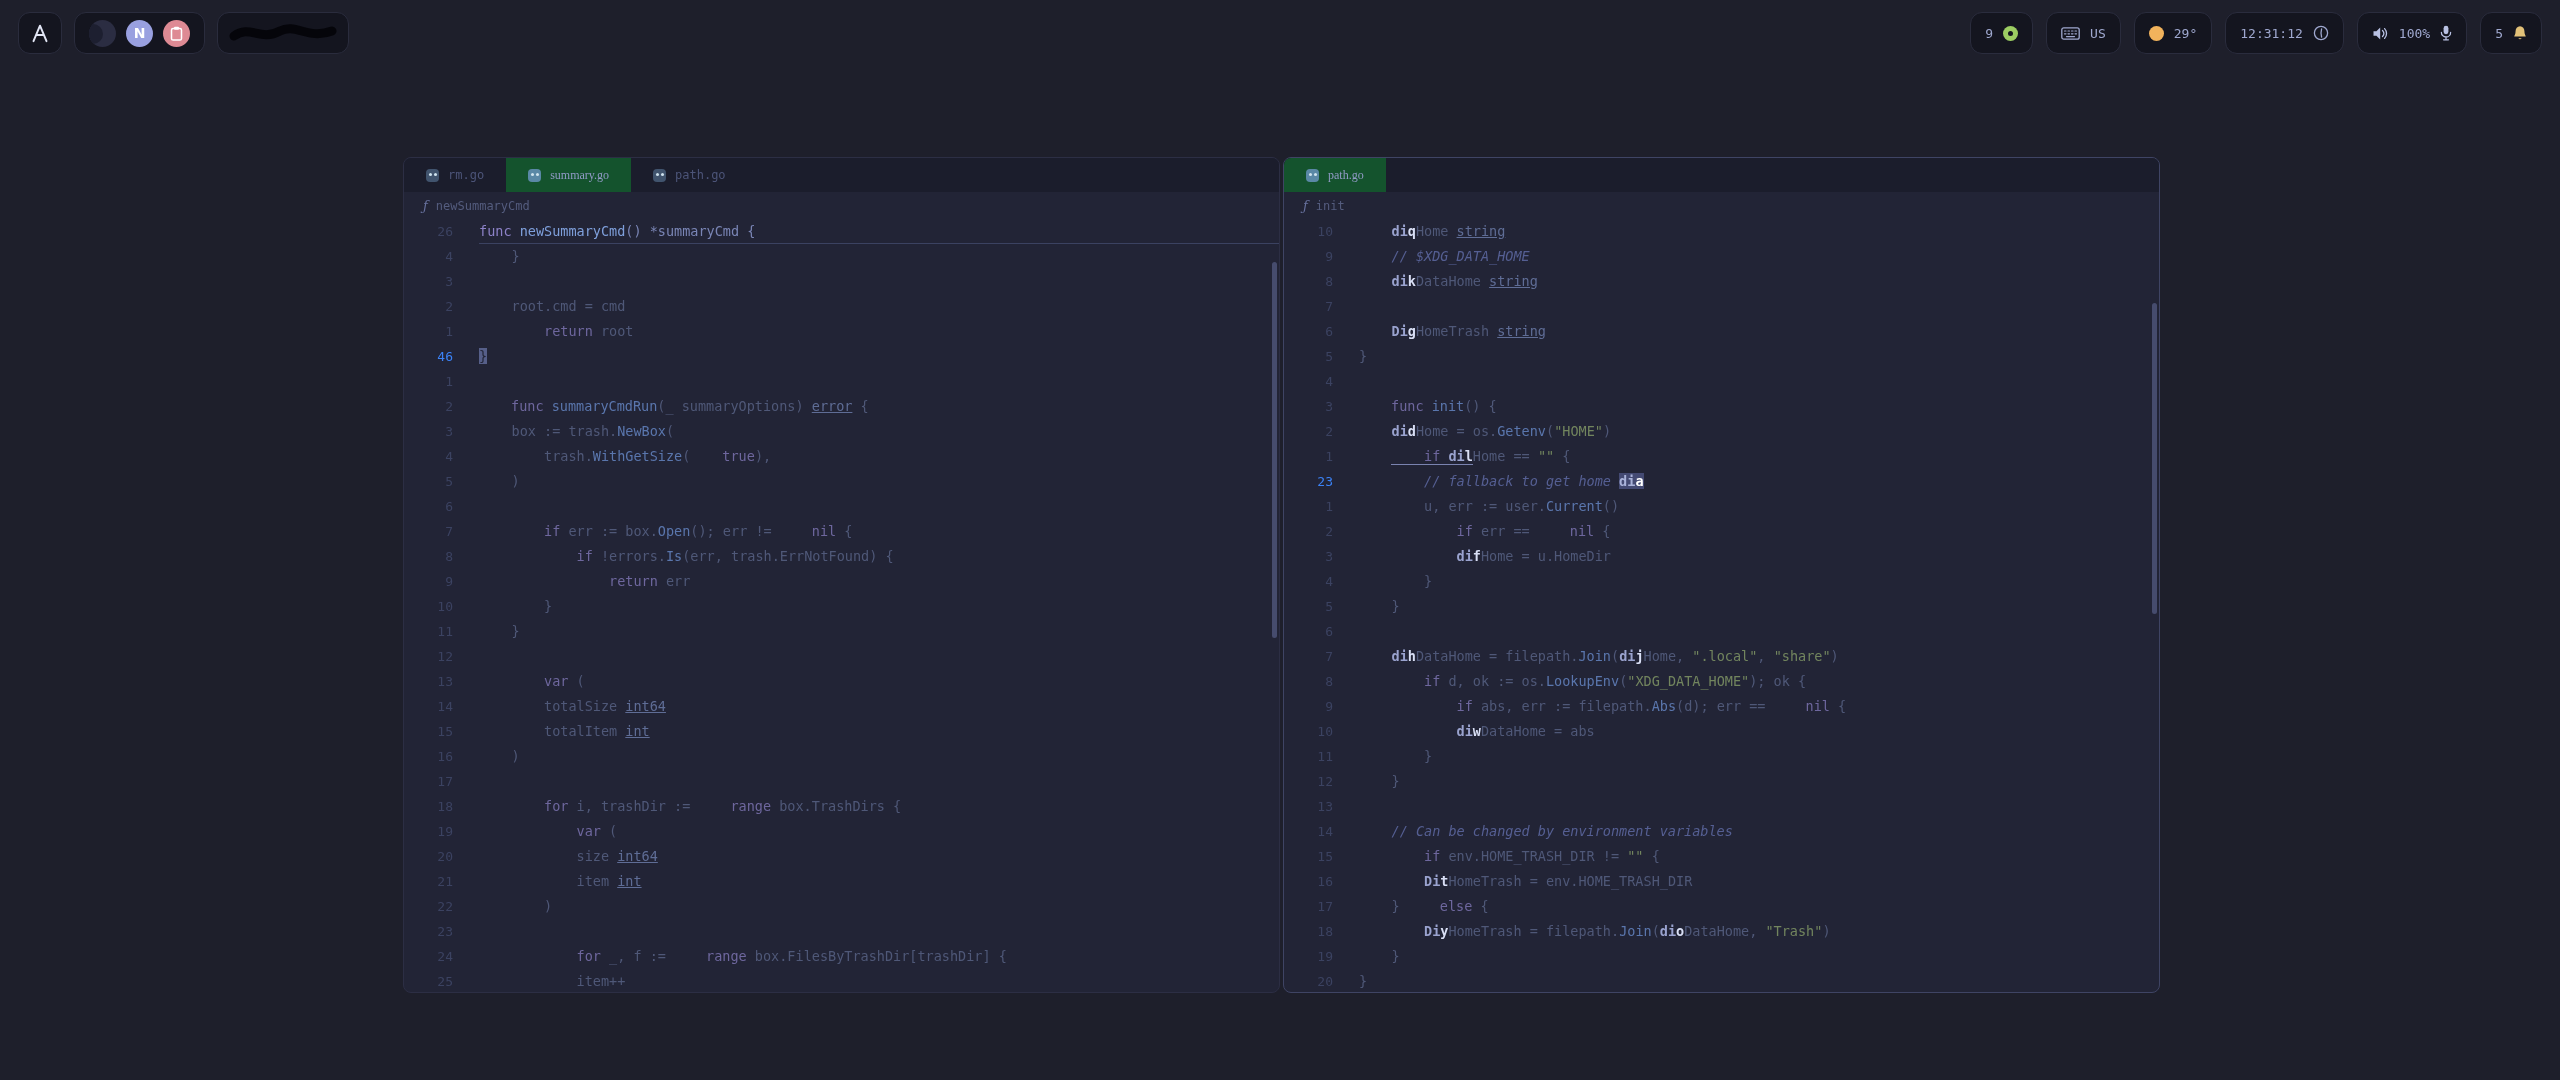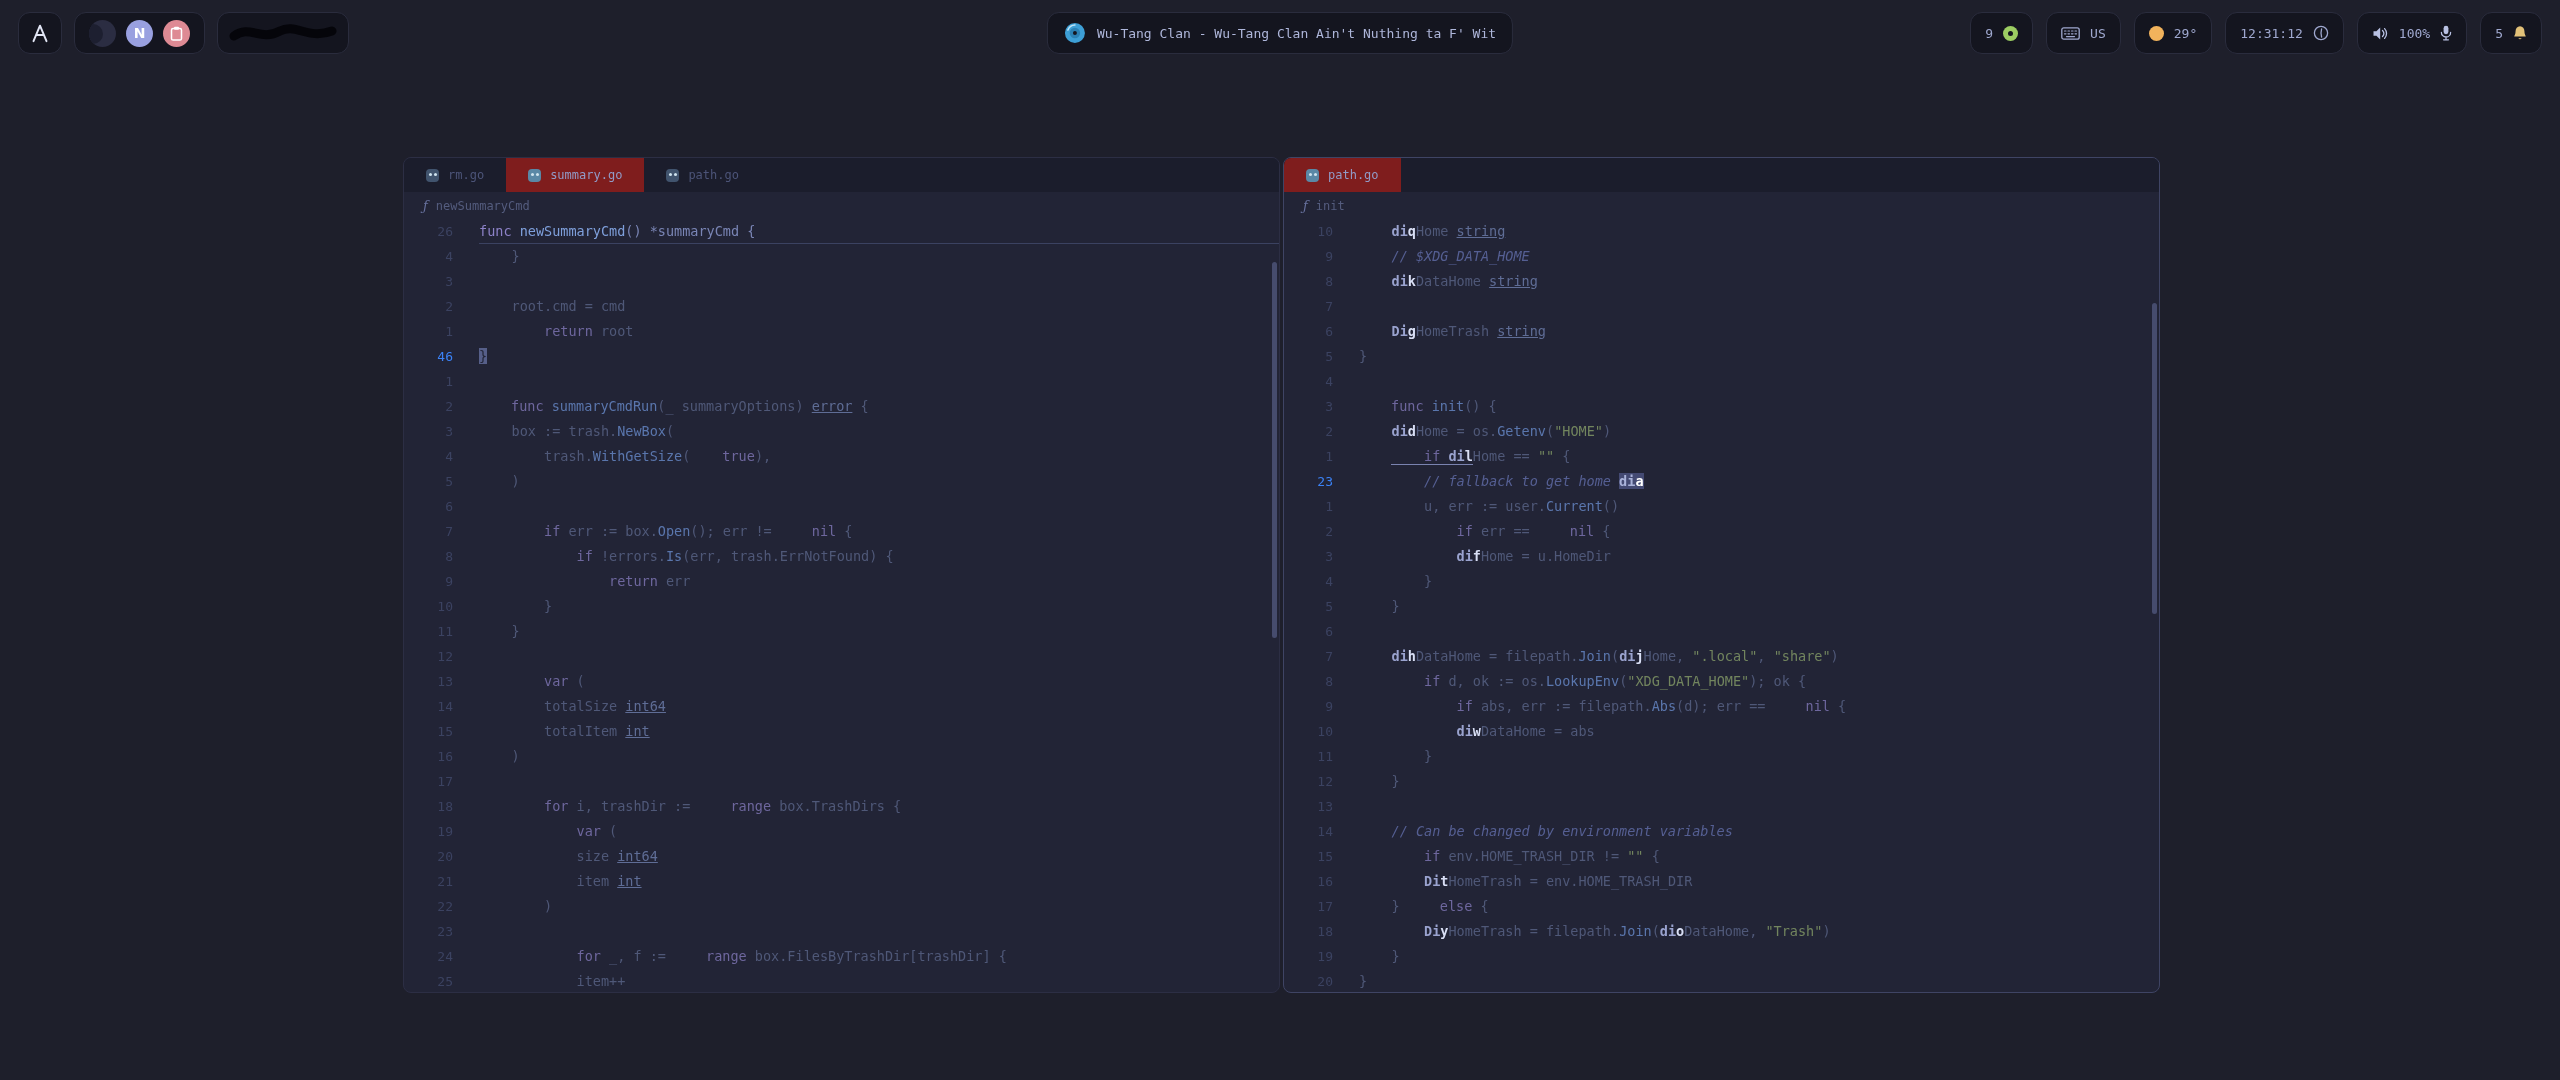--- a/index.html
+++ b/index.html
@@ -35,21 +35,21 @@
   svg.icon{flex:none;display:block;}
   
   .window{
     position:absolute;top:157px;width:877px;height:836px;
     background:#222436;border-radius:8px;overflow:hidden;box-sizing:border-box;
   }
   #win-left{left:403px;border:1px solid #2c2e44;}
   #win-right{left:1283px;border:1px solid #3f4464;}
   .tabbar{height:34px;background:#1b1d2c;display:flex;align-items:stretch;}
   .tab{display:flex;align-items:center;gap:9px;padding:0 22px;font-size:12px;color:#4c5478;}
-  .tab.active{background:#7f1d1d;color:#929bc7;}
+  .tab.active{background:#14532d;color:#929bc7;font-family:Liberation Serif, serif;}
   .go-icon{width:13px;height:13px;border-radius:4px;background:#41546e;position:relative;flex:none;}
   .tab.active .go-icon{background:#5a88a6;}
   .go-icon::after{content:"";position:absolute;left:3px;top:4px;width:3px;height:3px;border-radius:50%;background:#cfe3ee;box-shadow:5px 0 0 #cfe3ee;}
   .breadcrumb{height:27px;display:flex;align-items:center;gap:8px;padding:0 19px;font-size:12px;color:#545c7e;}
   .bc-icon{color:#67719e;font-style:italic;font-size:13px;font-family:"DejaVu Serif",serif;}
   .code{position:absolute;top:61px;left:0;right:0;bottom:0;font-size:13.5px;line-height:25px;white-space:pre;tab-size:4;}
   .row{display:flex;height:25px;}
   .gutter{width:75px;flex:none;text-align:right;padding-right:26px;box-sizing:border-box;color:#3b4261;font-size:13px;}
   .row.cur .gutter{color:#3b82f6;text-align:right;padding-left:26px;}
   .src{flex:1;}
@@ -87,29 +87,20 @@
         </svg>
       </span>
     </div>
     <div class="pill redacted-pill">
       <svg class="icon" width="110" height="26" viewBox="0 0 110 26">
         <path d="M6 16 C 22 4, 32 22, 52 11 C 68 3, 80 20, 104 11" fill="none" stroke="#05050a" stroke-width="9" stroke-linecap="round"></path>
       </svg>
     </div>
   </div>
 
-  <div class="pill music-pill">
-    <svg class="icon" width="22" height="22" viewBox="0 0 22 22">
-      <circle cx="11" cy="11" r="10" fill="#3d9fd6"></circle>
-      <circle cx="11" cy="11" r="5.2" fill="#2b81b4"></circle>
-      <circle cx="11" cy="11" r="2" fill="#14151f"></circle>
-      <path d="M4 8 A 8 8 0 0 1 11 3" fill="none" stroke="#bfe4f7" stroke-width="1.6" stroke-linecap="round"></path>
-    </svg>
-    <span class="music-title">Wu-Tang Clan - Wu-Tang Clan Ain't Nuthing ta F' Wit</span>
-  </div>
 
   <div class="right-cluster">
     <div class="pill">
       <span>9</span>
       <span class="dot-green"></span>
     </div>
     <div class="pill">
       <svg class="icon" width="19" height="13" viewBox="0 0 19 13">
         <rect x="0.8" y="0.8" width="17.4" height="11.4" rx="2" fill="none" stroke="#9fa8cf" stroke-width="1.3"></rect>
         <path d="M3.5 4 H5 M7 4 H8.5 M10.5 4 H12 M14 4 H15.5 M3.5 6.8 H5 M7 6.8 H8.5 M10.5 6.8 H12 M14 6.8 H15.5 M5.5 9.6 H13.5" stroke="#9fa8cf" stroke-width="1.2" stroke-linecap="round"></path>

